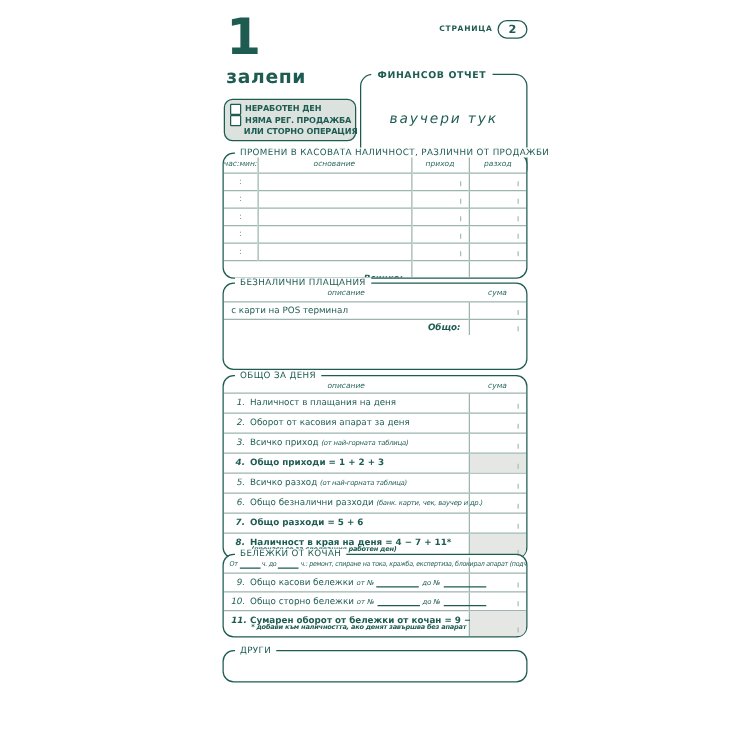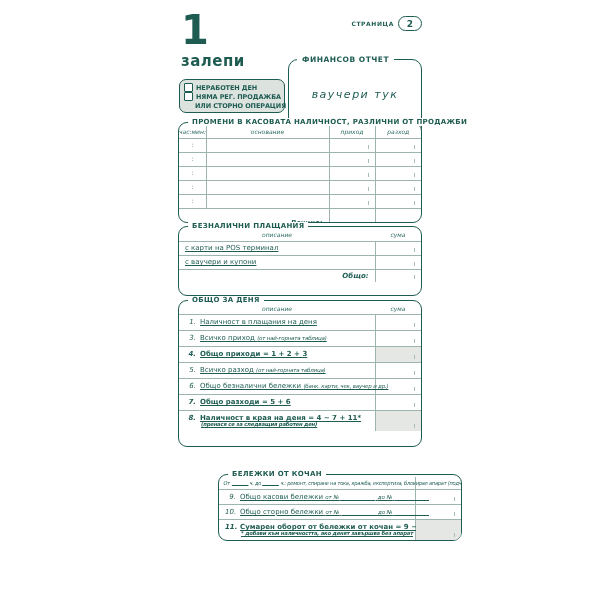--- a/index.html
+++ b/index.html
@@ -15,62 +15,62 @@
     border-radius:8px;display:flex;align-items:center;justify-content:center;}
   .page-oval span{font-size:9px;font-weight:bold;}
 
   .fin-box{position:absolute;left:110px;top:20px;width:132px;height:84px;
     border:1.6px solid #1E5C52;border-radius:10px;margin-top:27px;}
   .glue-hint{position:absolute;left:0;right:0;top:28px;text-align:center;
     font-style:italic;font-size:11px;letter-spacing:1.5px;}
 
   .chk-panel{position:absolute;left:1px;top:67px;width:106px;height:34px;background:#DCE3DF;
     border:1.6px solid #1E5C52;border-radius:7px;padding:3px 4px;box-sizing:border-box;}
-  .chk-row{display:flex;align-items:center;gap:3px;height:9px;}
+  .chk-row{display:flex;align-items:flex-start;gap:3px;height:9px;}
   .chk-row.indent{padding-left:11px;}
   .chk{width:7px;height:7px;background:#fff;border:1px solid #1E5C52;border-radius:1px;flex:0 0 auto;}
   .chk-label{font-size:6.5px;font-weight:bold;white-space:nowrap;letter-spacing:-.1px;}
 
   
   .sec{position:absolute;left:0;width:244px;border:1.6px solid #1E5C52;border-radius:9px;background:#fff;box-sizing:border-box;}
   .sec-title{position:absolute;top:-5px;left:9px;background:#fff;padding:0 4px;font-size:7px;
-    font-weight:bold;letter-spacing:.3px;white-space:nowrap;z-index:2;}
+    font-weight:normal;letter-spacing:.3px;white-space:nowrap;z-index:2;}
   .fin-title{position:absolute;top:-5px;left:8px;background:#fff;padding:0 5px;font-size:7.5px;
     font-weight:bold;letter-spacing:.5px;white-space:nowrap;}
   .sec-body{position:absolute;left:0;right:0;top:0;bottom:0;overflow:hidden;border-radius:7px;}
 
   table.tbl{width:100%;border-collapse:collapse;table-layout:fixed;position:absolute;left:0;right:0;top:2px;}
   .tbl td{padding:0;vertical-align:middle;position:relative;font-size:7px;}
   .hdr td{font-size:6px;font-style:italic;text-align:center;color:#2A6A60;}
   .bl{border-left:1px solid #9DB5AE;}
   .bt{border-top:1px solid #9DB5AE;}
   .amt::after{content:"";position:absolute;right:6px;bottom:3px;width:1px;height:4px;background:#A9BEB8;}
   .shade{background:#E4E7E4;}
   .colon{display:block;text-align:center;color:#5F877E;font-size:6.5px;}
   .tot-label{text-align:right;padding-right:6px !important;font-weight:bold;font-style:italic;font-size:7.5px;}
-  .desc{padding-left:6px !important;white-space:nowrap;text-decoration:underline;}
+  .desc{padding-left:6px !important;white-space:nowrap;}
   .num{display:inline-block;width:11px;text-align:right;font-style:italic;margin-right:4px;}
   .note{font-size:5.5px;font-style:italic;letter-spacing:-.2px;}
   .sub{display:block;font-size:5.3px;font-style:italic;padding-left:16px;margin-top:-1px;letter-spacing:-.2px;}
   .b{font-weight:bold;}
   .blank{display:inline-block;border-bottom:.8px solid #1E5C52;height:6px;vertical-align:bottom;}
   .blank.w36{width:34px;}
   .blank.w20{width:18px;}
   .intro-line{white-space:nowrap;font-size:5.5px;font-style:italic;letter-spacing:-.25px;
     transform:scaleX(.92);transform-origin:left center;display:block;padding-left:5px;}
   .tiny{font-size:5.5px;font-style:italic;}
   .starnote{display:block;font-size:5.3px;font-style:italic;padding-left:16px;margin-top:-1px;letter-spacing:-.2px;}
 
   .sig-row{position:absolute;left:0;right:0;bottom:2px;display:flex;align-items:flex-end;font-size:6px;font-style:italic;}
   .sig-name{flex:0 0 146px;text-align:right;padding-right:8px;}
   .sig-div{border-left:1px solid #1E5C52;height:11px;}
   .sig-sign{flex:1;text-align:right;padding-right:10px;}
 
   .s1{top:110px;height:101px;} .s2{top:214px;height:70px;} .s3{top:288px;height:147px;}
-  .s4{top:462px;height:67px;margin-left:40px;}  .s5{top:508px;height:26px;} .s6{top:538px;height:27px;}
+  .s4{top:431px;height:67px;}  .s5{top:508px;height:26px;} .s6{top:538px;height:27px;}
 </style>
 </head>
 <body>
 
 <div class="canvas">
 <div class="sheet">
 
   <div class="day-num">1</div>
   <div class="month">залепи</div>
   <div class="page-label">СТРАНИЦА</div>
@@ -174,24 +174,20 @@
             </colgroup>
         <tbody>
               <tr class="hdr" style="height:12px">
           <td>описание</td>
           <td>сума</td>
         </tr>
         <tr style="height:14px">
                 <td class="bt desc">с карти на POS терминал</td>
                 <td class="bl bt amt"></td>
               </tr>
-        <tr style="height:14px">
-                <td class="bt desc">с ваучери и купони</td>
-                <td class="bl bt amt"></td>
-              </tr>
         <tr style="height:13px">
                 <td class="bt tot-label">Общо:</td>
                 <td class="bl bt amt"></td>
               </tr>
       </tbody>
           </table>
     </div>
   </div>
 
   <div class="sec s3">
@@ -205,33 +201,37 @@
         <tbody>
               <tr class="hdr" style="height:11px">
           <td>описание</td>
           <td>сума</td>
         </tr>
         <tr style="height:16px">
                 <td class="bt desc"><span class="num">1.</span><span>Наличност в плащания на деня</span></td>
                 <td class="bl bt amt"></td>
               </tr>
         <tr style="height:16px">
+                <td class="bt desc"><span class="num">2.</span><span>Оборот от касовия апарат за деня</span></td>
+                <td class="bl bt amt"></td>
+              </tr>
+        <tr style="height:16px">
                 <td class="bt desc"><span class="num">3.</span><span>Всичко приход</span> <span class="note">(от най-горната таблица)</span></td>
                 <td class="bl bt amt"></td>
               </tr>
         <tr style="height:16px">
                 <td class="bt desc b"><span class="num">4.</span><span>Общо приходи = 1 + 2 + 3</span></td>
                 <td class="bl bt amt shade"></td>
               </tr>
         <tr style="height:16px">
                 <td class="bt desc"><span class="num">5.</span><span>Всичко разход</span> <span class="note">(от най-горната таблица)</span></td>
                 <td class="bl bt amt"></td>
               </tr>
         <tr style="height:16px">
-                <td class="bt desc"><span class="num">6.</span><span>Общо безналични бележки</span> <span class="note">(банк. карти, чек, ваучер и др.)</span></td>
+                <td class="bt desc"><span class="num">6.</span><span>Общо безналични разходи</span> <span class="note">(банк. карти, чек, ваучер и др.)</span></td>
                 <td class="bl bt amt"></td>
               </tr>
         <tr style="height:16px">
                 <td class="bt desc b"><span class="num">7.</span><span>Общо разходи = 5 + 6</span></td>
                 <td class="bl bt amt"></td>
               </tr>
         <tr style="height:21px">
                 <td class="bt desc b"><span class="num">8.</span><span>Наличност в края на деня = 4 − 7 + 11*</span><span class="sub">(пренася се за следващия работен ден)</span></td>
                 <td class="bl bt amt shade"></td>
               </tr>
@@ -271,16 +271,20 @@
               </tr>
         <tr style="height:21px">
                 <td class="bt desc b"><span class="num">11.</span><span>Сумарен оборот от бележки от кочан = 9 − 10</span><span class="starnote">* добави към наличността, ако денят завършва без апарат</span></td>
                 <td class="bl bt amt shade"></td>
               </tr>
       </tbody>
           </table>
     </div>
   </div>
 
+  <div class="sec s5">
+    <span class="sec-title">ДРУГИ</span>
+    <div class="sec-body"></div>
+  </div>
 
 
 </div>
 </div>
 
 </body></html>

